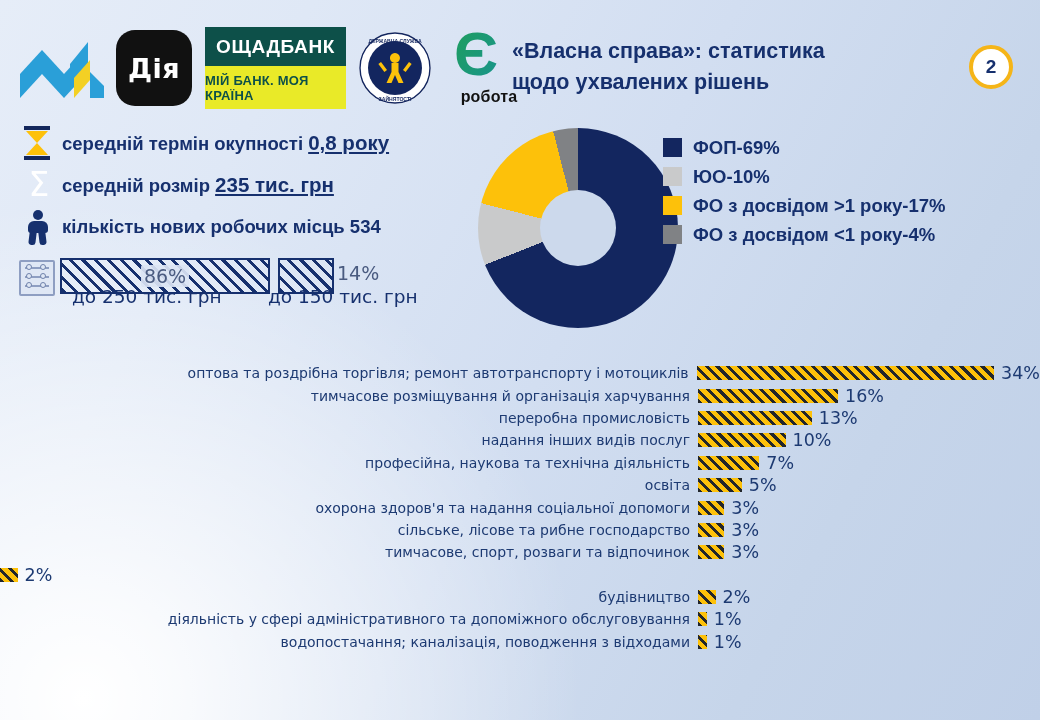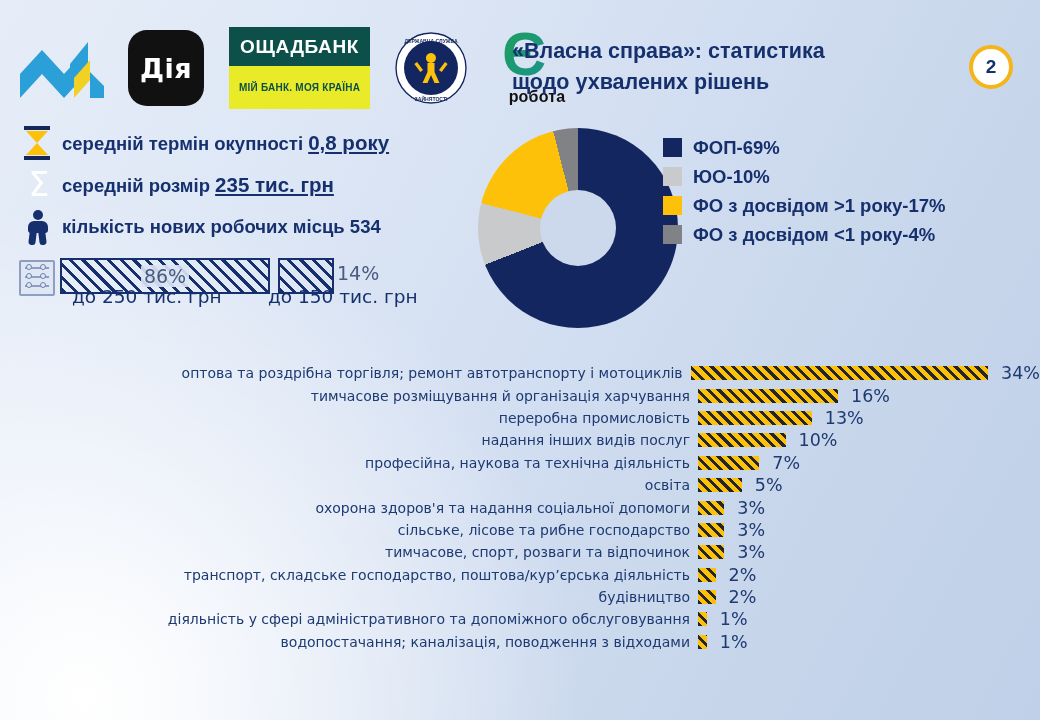--- a/index.html
+++ b/index.html
@@ -11,33 +11,33 @@
     position:relative;
   }
   #slide{
     position:absolute;inset:0;
     background:
       radial-gradient(circle at 8% 97%, #ffffff 0%, rgba(255,255,255,0.85) 8%, rgba(255,255,255,0.0) 42%),
       linear-gradient(118deg,#e6edf8 0%, #dfe8f6 22%, #d2def1 52%, #c6d5ea 78%, #c0d0e8 100%);
   }
 
   
-  #logos{position:absolute;left:12px;top:24px;height:88px;display:flex;align-items:center;gap:12px;}
+  #logos{position:absolute;left:12px;top:24px;height:88px;display:flex;align-items:center;gap:0;}
 
   .logo-m{width:100px;height:80px;position:relative;}
   .logo-dia{width:76px;height:76px;background:#111111;border-radius:19px;
     display:flex;align-items:center;justify-content:center;margin-left:4px;}
   .logo-dia span{color:#ffffff;font-size:27px;font-weight:700;letter-spacing:.4px;
     font-family:"DejaVu Sans",sans-serif;}
 
   .logo-oschad{width:141px;height:82px;margin-left:13px;display:flex;flex-direction:column;}
   .oschad-top{flex:0 0 39px;background:#0d5049;display:flex;align-items:center;justify-content:center;}
   .oschad-top span{color:#fff;font-size:19px;font-weight:700;letter-spacing:.6px;}
   .oschad-bot{flex:1;background:#e9ea28;display:flex;align-items:center;justify-content:center;}
-  .oschad-bot span{color:#0d5049;font-size:10px;font-weight:700;letter-spacing:.25px;}
+  .oschad-bot span{color:#0d5049;font-size:13px;font-weight:700;letter-spacing:.25px;}
 
   .logo-dsz{width:74px;height:74px;margin-left:12px;position:relative;}
   .logo-erobota{margin-left:10px;width:94px;height:80px;position:relative;}
   .erobota-word{position:absolute;left:0;bottom:2px;width:100%;text-align:center;
     font-size:16px;font-weight:600;color:#111;letter-spacing:.2px;}
 
   
   #title{position:absolute;left:512px;top:36px;width:420px;
     color:#16306e;font-size:21.5px;font-weight:700;line-height:1.42;}
   #page-badge{position:absolute;left:969px;top:45px;width:44px;height:44px;border-radius:50%;
@@ -105,21 +105,21 @@
 
   
   #barchart{position:absolute;left:0;top:362px;width:1040px;}
   .bc-row{display:flex;align-items:center;height:22.4px;}
   .bc-lab{width:654px;text-align:right;padding-right:8px;box-sizing:border-box;
     color:#1d3a72;font-size:14px;white-space:nowrap;
     font-family:"DejaVu Sans",sans-serif;margin-left:44px;}
   .bc-bar{height:14px;flex:0 0 auto;
     background-color:#fdc10a;
     background-image:repeating-linear-gradient(45deg,#22262b 0 3px,#fdc10a 3px 7.5px);}
-  .bc-val{color:#1d3a72;font-size:17.5px;padding-left:13px;white-space:nowrap;
+  .bc-val{color:#1d3a72;font-size:17.5px;padding-left:7px;white-space:nowrap;
     font-family:"DejaVu Sans",sans-serif;}
 </style>
 </head>
 <body>
 
 <div id="slide">
 
   <div id="logos">
 
     <div class="logo-m">
@@ -313,21 +313,20 @@
         <div class="bc-lab">сільське, лісове та рибне господарство</div>
         <div class="bc-bar" style="width: 26.3px;"></div>
         <div class="bc-val">3%</div>
       </div>
       <div class="bc-row">
         <div class="bc-lab">тимчасове, спорт, розваги та відпочинок</div>
         <div class="bc-bar" style="width: 26.3px;"></div>
         <div class="bc-val">3%</div>
       </div>
       <div class="bc-row">
-        <div class="bc-lab">транспорт, складське господарство, поштова/кур’єрська діяльність</div>
         <div class="bc-bar" style="width: 17.5px;"></div>
         <div class="bc-val">2%</div>
       </div>
       <div class="bc-row">
         <div class="bc-lab">будівництво</div>
         <div class="bc-bar" style="width: 17.5px;"></div>
         <div class="bc-val">2%</div>
       </div>
       <div class="bc-row">
         <div class="bc-lab">діяльність у сфері адміністративного та допоміжного обслуговування</div>

